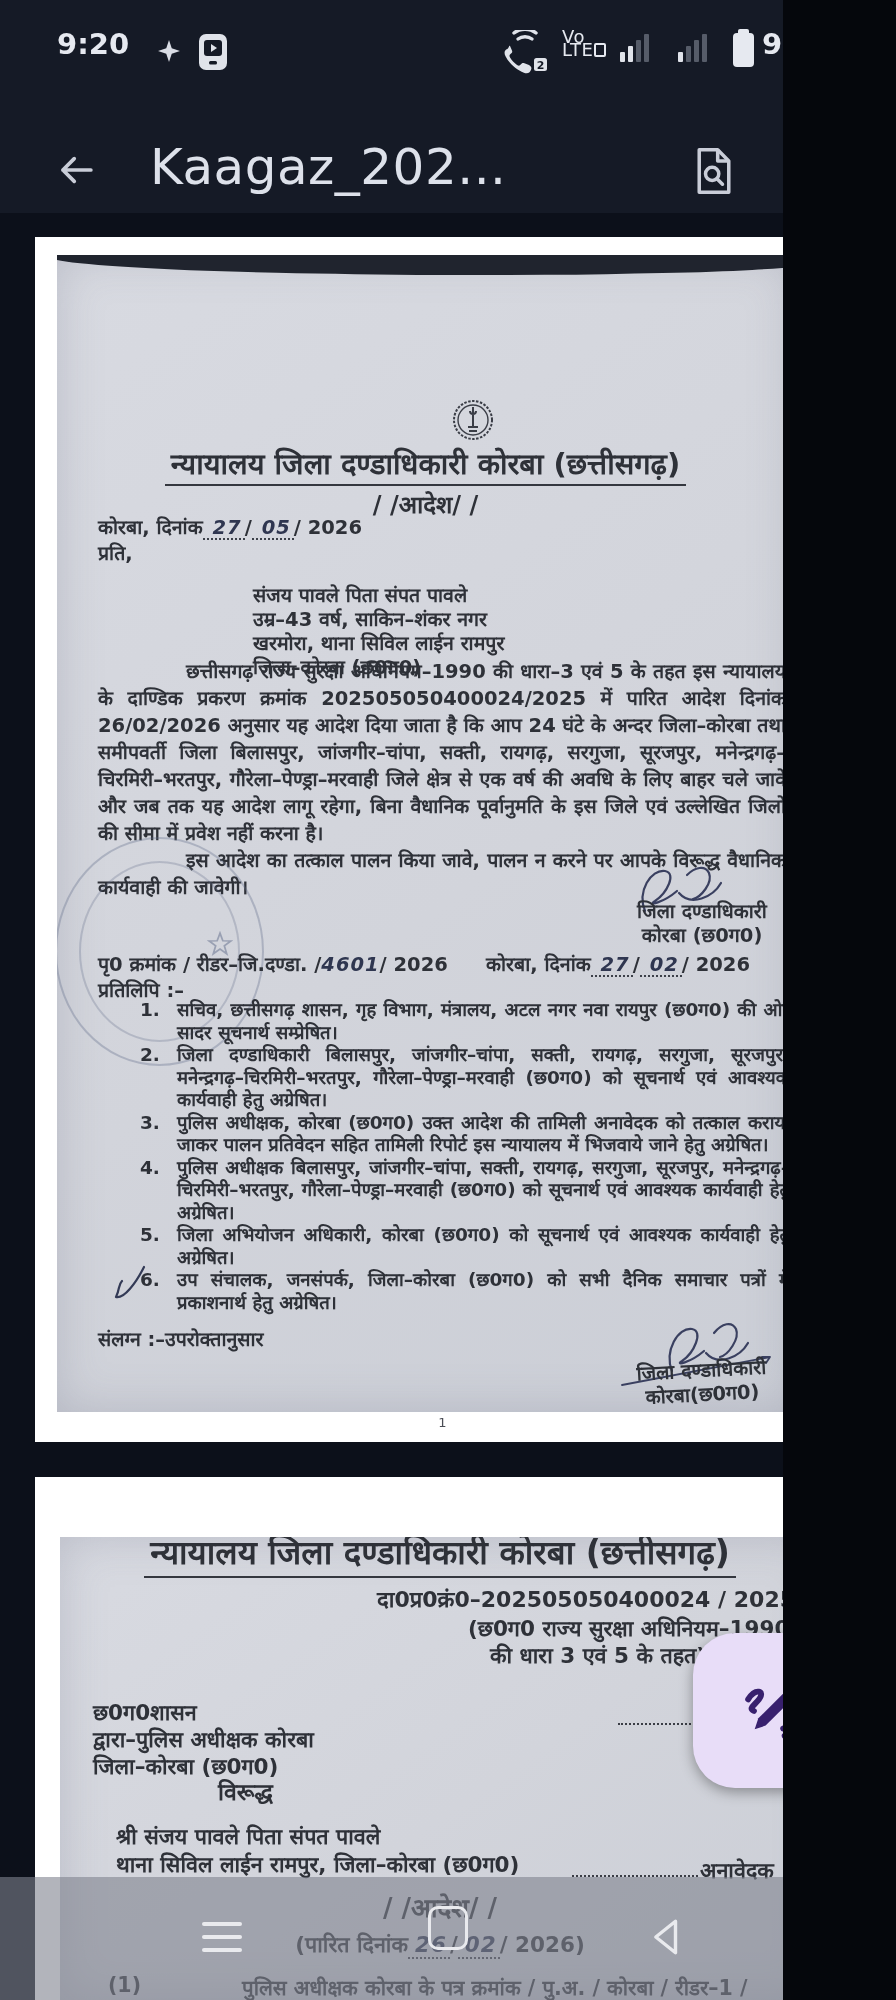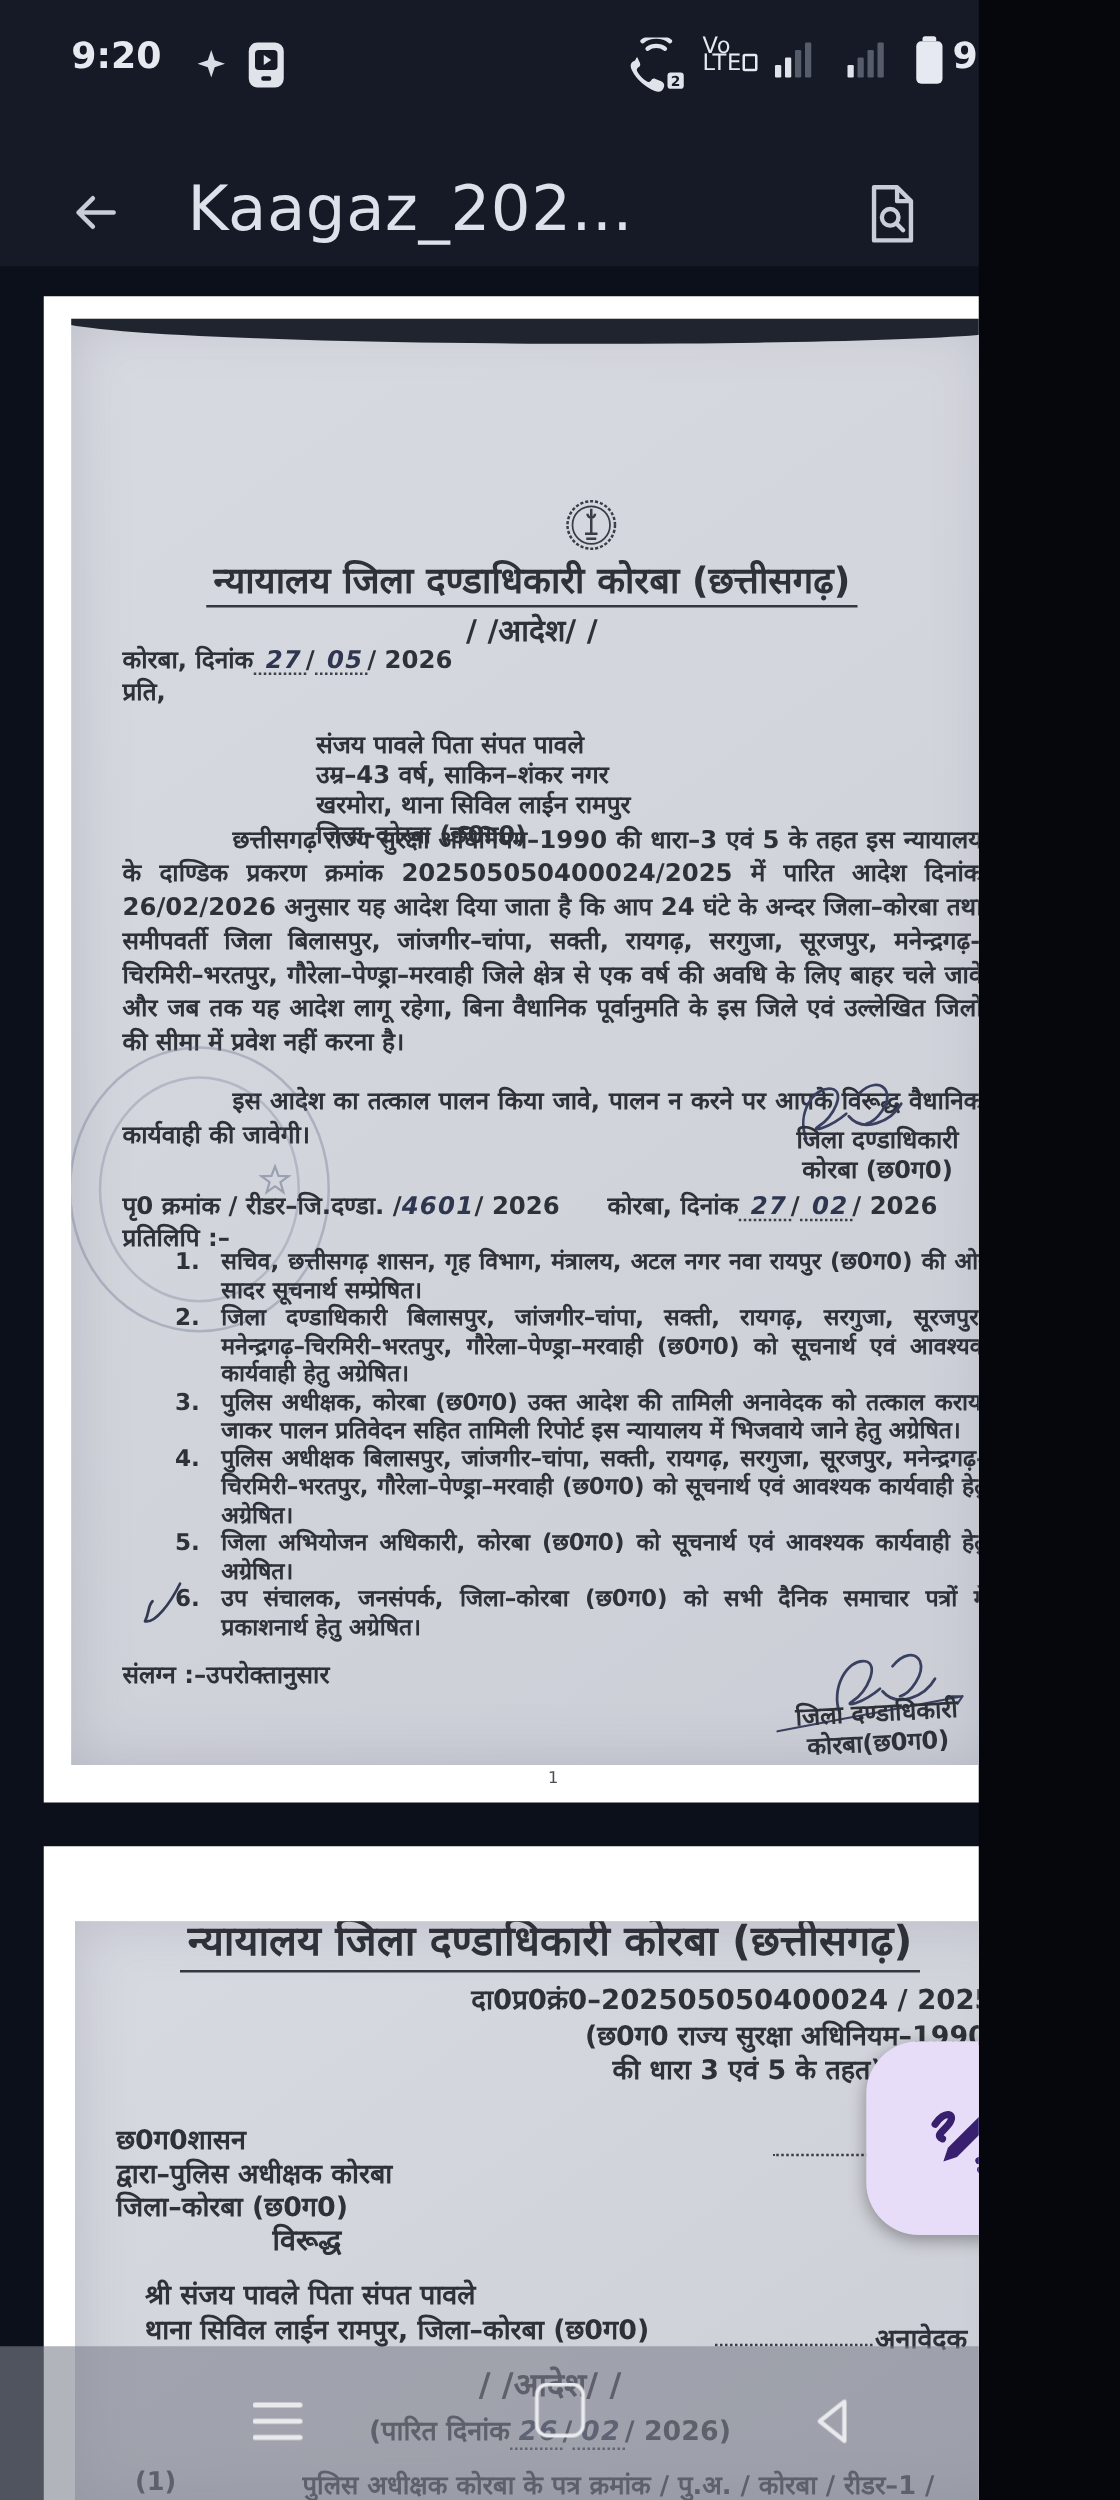--- a/index.html
+++ b/index.html
@@ -122,21 +122,21 @@
       <div class="abs dev b6" style="left:41px;top:284px;font-size:19.5px;">प्रति,</div>
 
       <div class="abs dev b6" style="left:196px;top:305px;font-size:19.5px;line-height:24px;margin-top:24px;">
         <div>संजय पावले पिता संपत पावले</div>
         <div>उम्र–43 वर्ष, साकिन–शंकर नगर</div>
         <div>खरमोरा, थाना सिविल लाईन रामपुर</div>
         <div>जिला–कोरबा (छ0ग0)</div>
       </div>
 
       <div class="abs dev b6" style="left:41px;top:403px;width:688px;font-size:19.5px;line-height:27px;text-align:justify;text-indent:88px;">छत्तीसगढ़ राज्य सुरक्षा अधिनियम–1990 की धारा–3 एवं 5 के तहत इस न्यायालय के दाण्डिक प्रकरण क्रमांक 202505050400024/2025 में पारित आदेश दिनांक 26/02/2026 अनुसार यह आदेश दिया जाता है कि आप 24 घंटे के अन्दर जिला–कोरबा तथा समीपवर्ती जिला बिलासपुर, जांजगीर–चांपा, सक्ती, रायगढ़, सरगुजा, सूरजपुर, मनेन्द्रगढ़–चिरमिरी–भरतपुर, गौरेला–पेण्ड्रा–मरवाही जिले क्षेत्र से एक वर्ष की अवधि के लिए बाहर चले जावे और जब तक यह आदेश लागू रहेगा, बिना वैधानिक पूर्वानुमति के इस जिले एवं उल्लेखित जिलों की सीमा में प्रवेश नहीं करना है।</div>
-      <div class="abs dev b6" style="left:41px;top:592px;width:688px;font-size:19.5px;line-height:27px;text-align:justify;text-indent:88px;margin-top:20px;">इस आदेश का तत्काल पालन किया जावे, पालन न करने पर आपके विरूद्ध वैधानिक कार्यवाही की जावेगी।</div>
+      <div class="abs dev b6" style="left:41px;top:592px;width:688px;font-size:19.5px;line-height:27px;text-align:justify;text-indent:88px;">इस आदेश का तत्काल पालन किया जावे, पालन न करने पर आपके विरूद्ध वैधानिक कार्यवाही की जावेगी।</div>
 
       <svg class="abs" style="left:560px;top:608px;" width="150" height="62" viewBox="0 0 150 62">
         <path d="M28 48 C20 28 34 6 48 8 C60 10 50 30 38 38 C30 43 46 40 60 28 M62 30 C74 44 96 34 104 20" stroke="#3a4060" stroke-width="2.2" fill="none" stroke-linecap="round"></path>
         <path d="M70 12 C78 4 88 2 92 10 C96 20 84 34 76 36" stroke="#3a4060" stroke-width="2.2" fill="none" stroke-linecap="round"></path>
       </svg>
       <div class="abs dev b7 center" style="left:555px;top:645px;width:180px;font-size:19.5px;line-height:24px;">
         <div>जिला दण्डाधिकारी</div>
         <div>कोरबा (छ0ग0)</div>
       </div>
 

